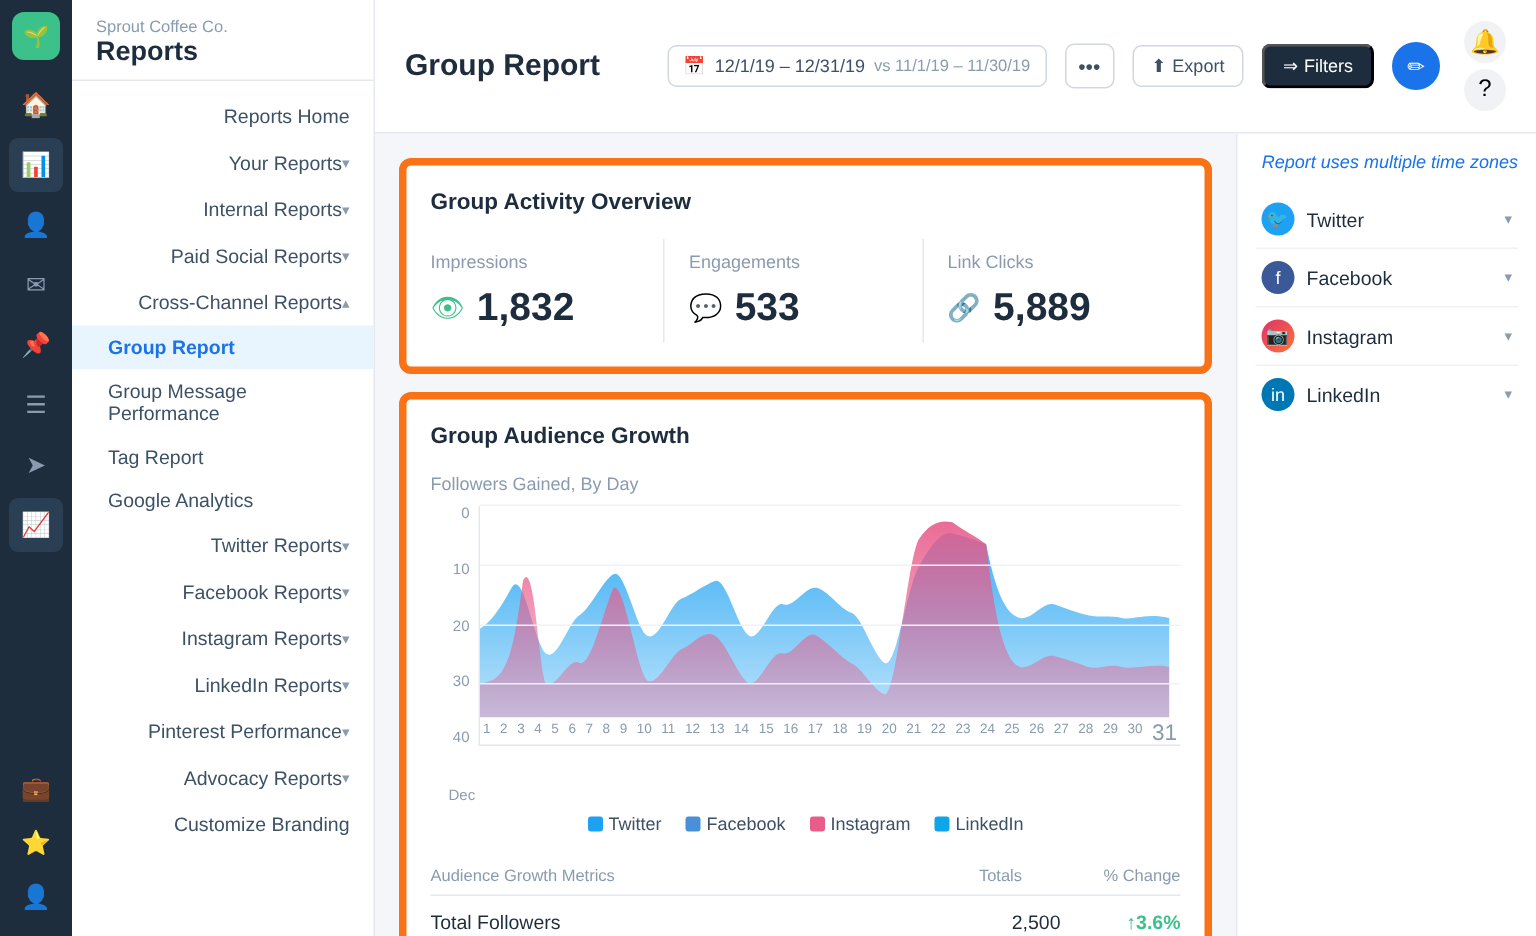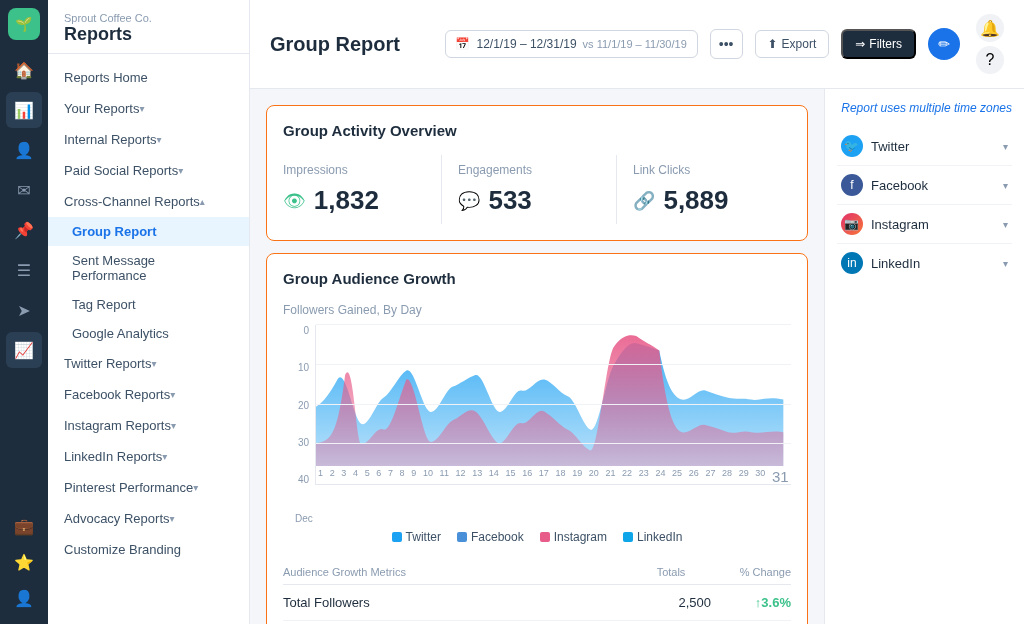--- a/index.html
+++ b/index.html
@@ -58,21 +58,21 @@
     }
     .sidebar-title {
       font-size: 18px;
       font-weight: 700;
       color: #1e2d3d;
     }
     .sidebar-nav { padding: 8px 0; }
     .nav-item {
       display: flex;
       align-items: center;
-      justify-content: flex-start;
+      justify-content: flex-end;
       padding: 8px 16px;
       font-size: 13px;
       color: #3d5166;
       cursor: pointer;
       border-radius: 0;
     }
     .nav-item .chevron { font-size: 10px; color: #8a9bb0; }
     .nav-sub-item {
       padding: 7px 16px 7px 24px;
       font-size: 13px;
@@ -180,21 +180,21 @@
     }
     .timezone-note span {
       color: #1a73e8;
       font-style: italic;
     }
 
     
     .card {
       background: #fff;
       border-radius: 8px;
-      border: 1px solid #f97316;
+      border: 5px solid #f97316;
       padding: 16px;
     }
     .card-title {
       font-size: 15px;
       font-weight: 700;
       color: #1e2d3d;
       margin-bottom: 16px;
     }
 
     
@@ -382,21 +382,21 @@
       <span class="chevron">▾</span>
     </div>
     <div class="nav-item">
       <span>Cross-Channel Reports</span>
       <span class="chevron">▴</span>
     </div>
     <div class="nav-sub-item active">
       <span>Group Report</span>
     </div>
     <div class="nav-sub-item">
-      <span>Sent Message Performance</span>
+      <span>Group Message Performance</span>
     </div>
     <div class="nav-sub-item">
       <span>Tag Report</span>
     </div>
     <div class="nav-sub-item">
       <span>Google Analytics</span>
     </div>
     <div class="nav-item">
       <span>Twitter Reports</span>
       <span class="chevron">▾</span>

